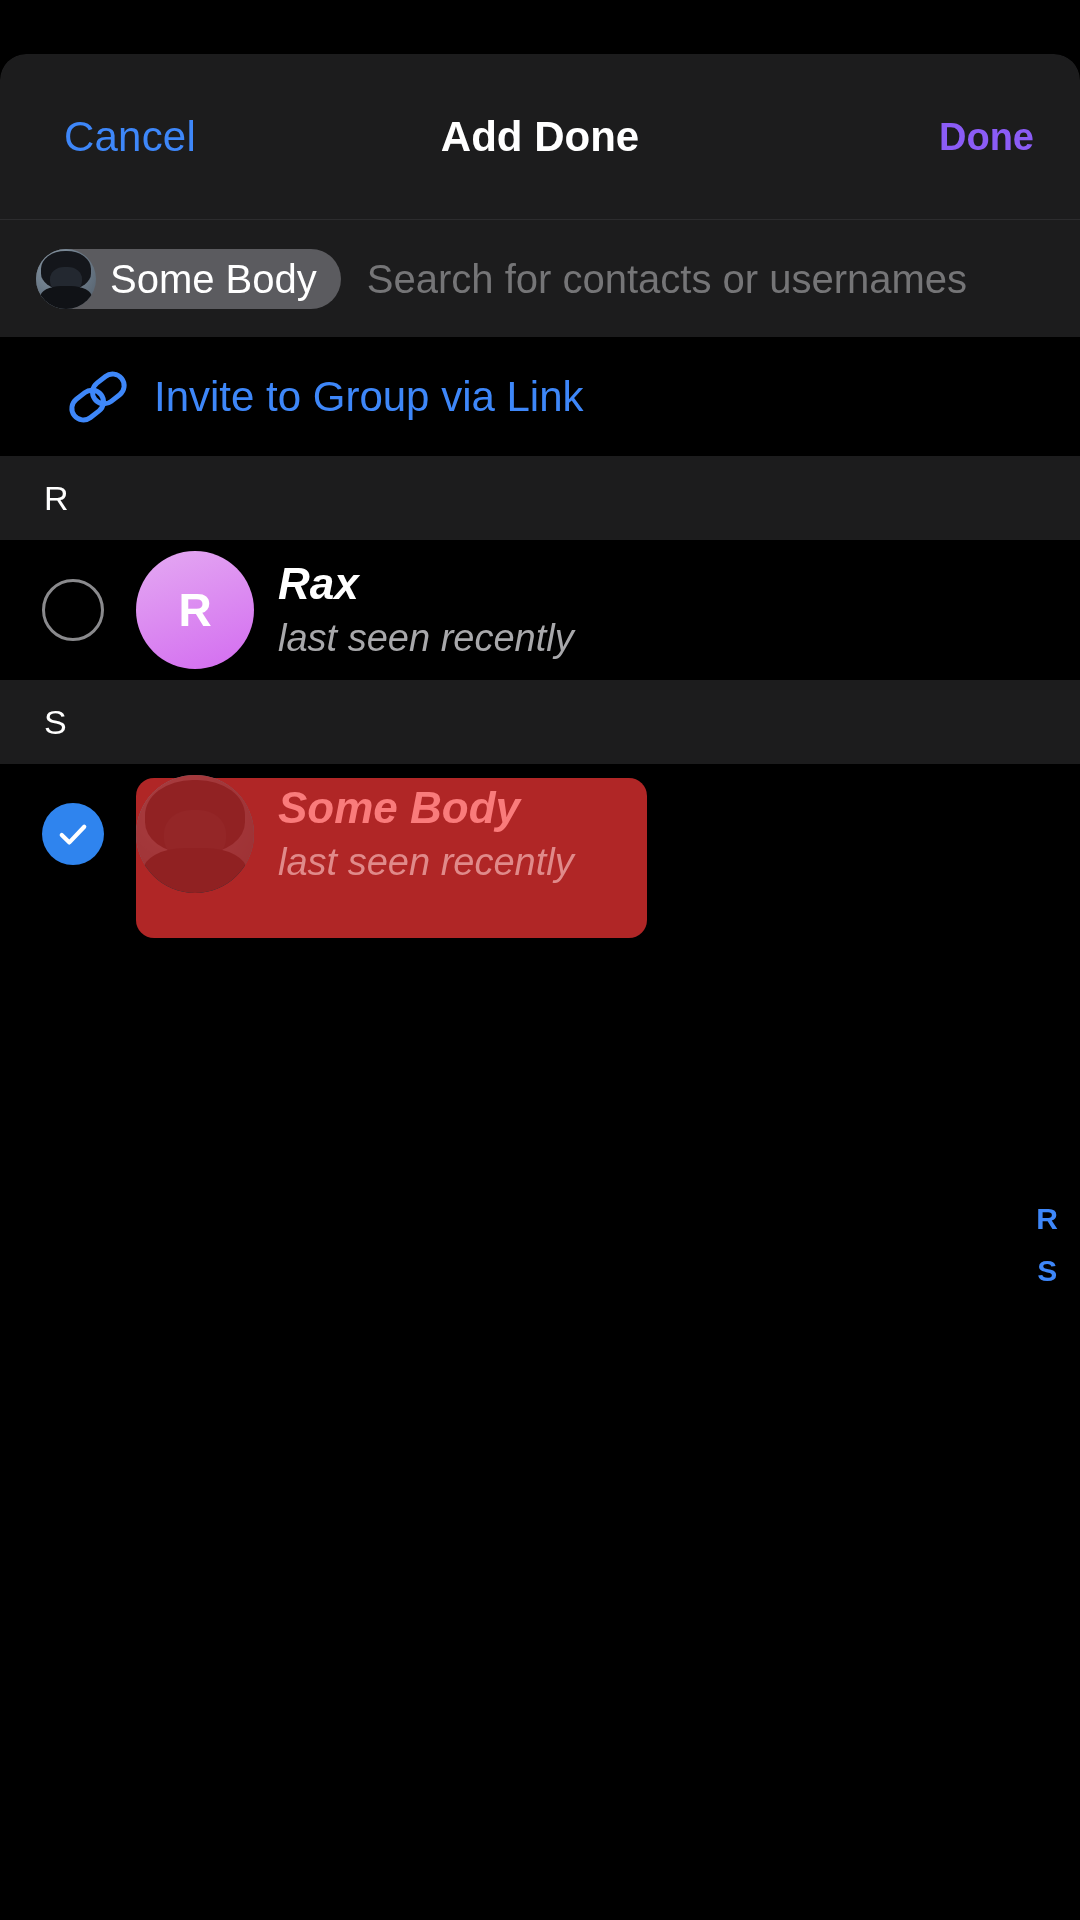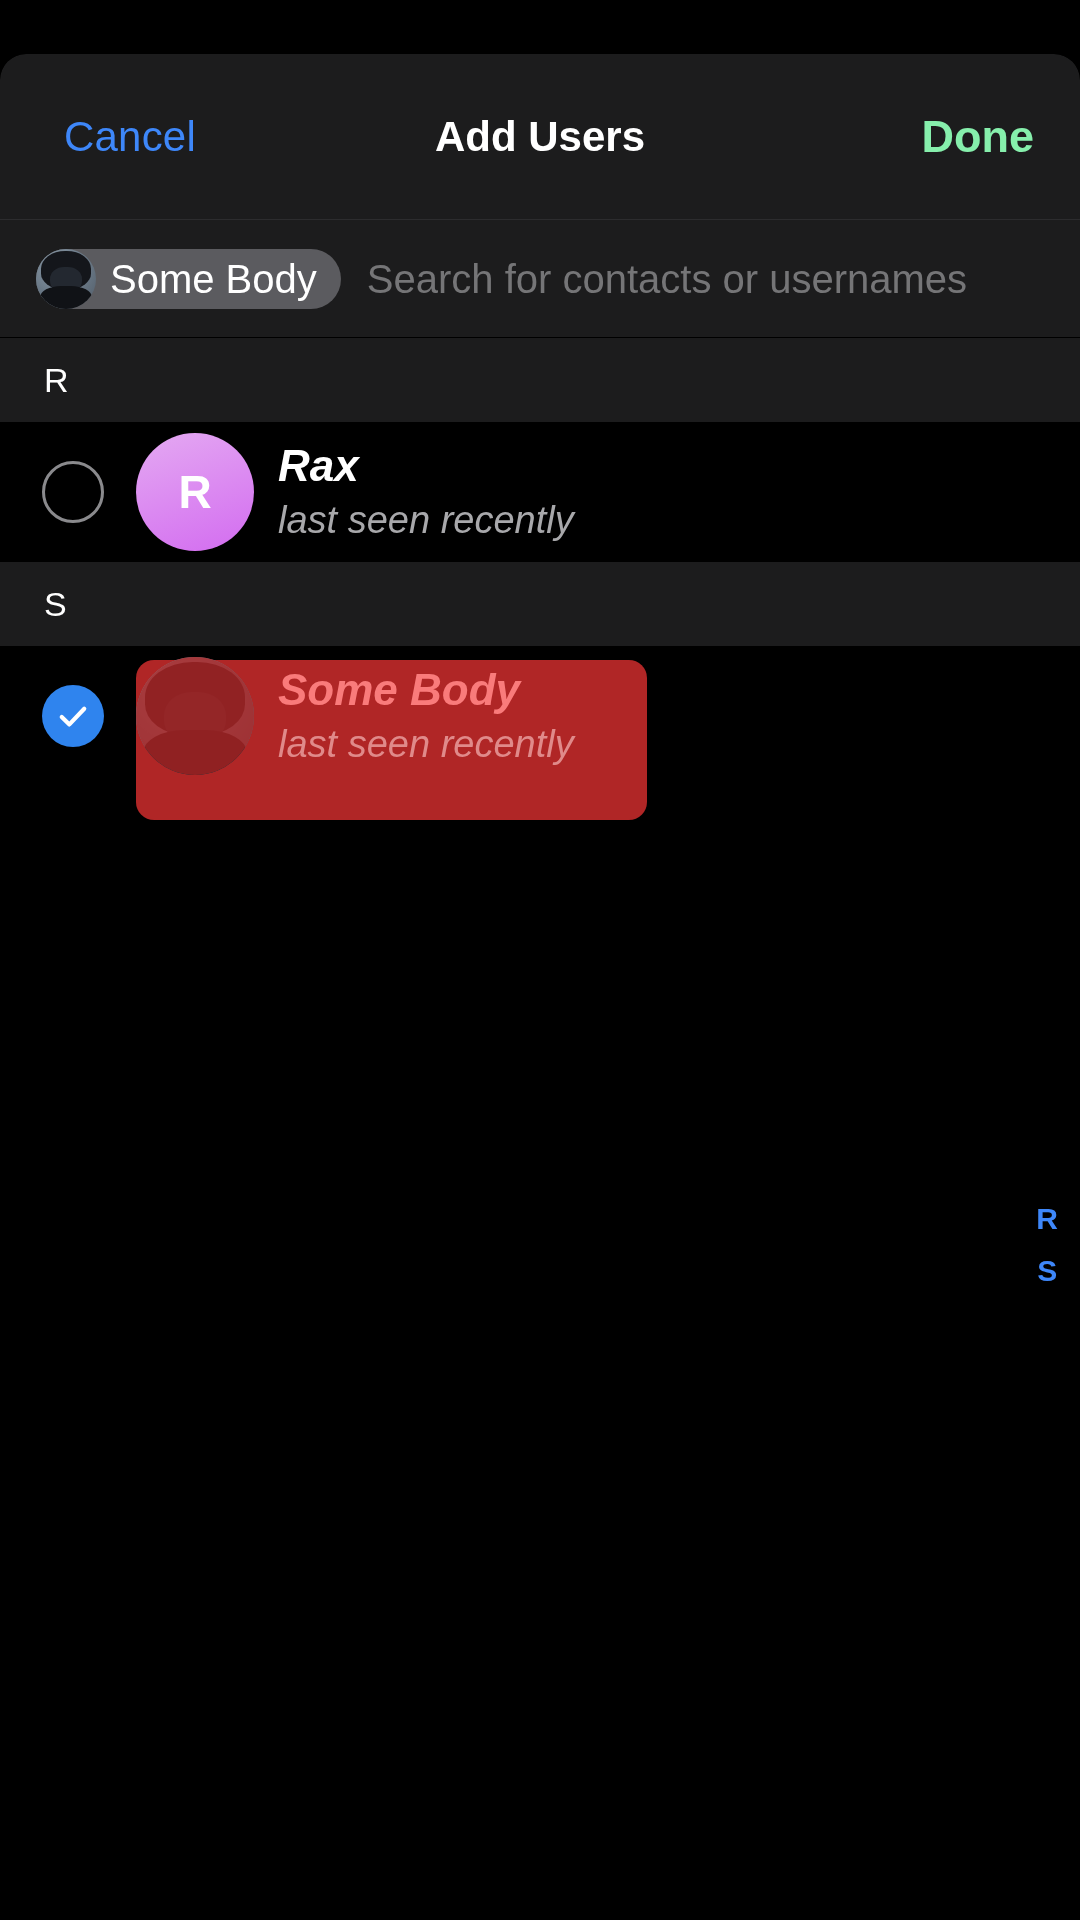--- a/index.html
+++ b/index.html
@@ -57,23 +57,23 @@
     font-size: 42px;
     font-weight: bold;
     color: #ffffff;
     white-space: nowrap;
   }
   .nav-done {
     position: absolute;
     right: 46px;
     top: 50%;
     transform: translateY(-50%);
-    font-size: 45px;
+    font-size: 38px;
     font-weight: bold;
-    color: #86efac;
+    color: #8b5cf6;
     white-space: nowrap;
   }
   .nav-sep {
     position: absolute;
     left: 0;
     right: 0;
     bottom: 0;
     height: 1px;
     background: #2c2c2e;
   }
@@ -334,38 +334,49 @@
 </style>
 </head>
 <body>
 
 <div id="screen">
 
   <div id="sheet">
 
     <div class="navbar">
       <div class="nav-cancel">Cancel</div>
-      <div class="nav-title">Add Users</div>
+      <div class="nav-title">Add Done</div>
       <div class="nav-done">Done</div>
       <div class="nav-sep"></div>
     </div>
 
     <div class="searchbar">
       <div class="token-chip">
         <div class="token-avatar">
           <div class="hair"></div>
           <div class="face"></div>
           <div class="body"></div>
         </div>
         <div class="token-label">Some Body</div>
       </div>
       <input class="search-input" type="text" placeholder="Search for contacts or usernames" style="">
       <div class="searchbar-sep"></div>
     </div>
 
+    <div class="invite-row">
+      <span class="link-icon">
+        <svg width="74" height="74" viewBox="0 0 48 48" fill="none" aria-hidden="true">
+          <g transform="rotate(-38 24 24)" stroke="#3e87f9" stroke-width="3.2" stroke-linecap="round">
+            <rect x="4.5" y="16.5" width="22" height="15" rx="7.5"></rect>
+            <rect x="21.5" y="16.5" width="22" height="15" rx="7.5"></rect>
+          </g>
+        </svg>
+      </span>
+      <span class="invite-label">Invite to Group via Link</span>
+    </div>
 
     <div class="section-header">R</div>
 
     <div class="contact-row">
       <div class="check off"></div>
       <div class="row-body">
         <div class="avatar rax">R</div>
         <div class="row-text">
           <div class="row-name">Rax</div>
           <div class="row-status">last seen recently</div>

